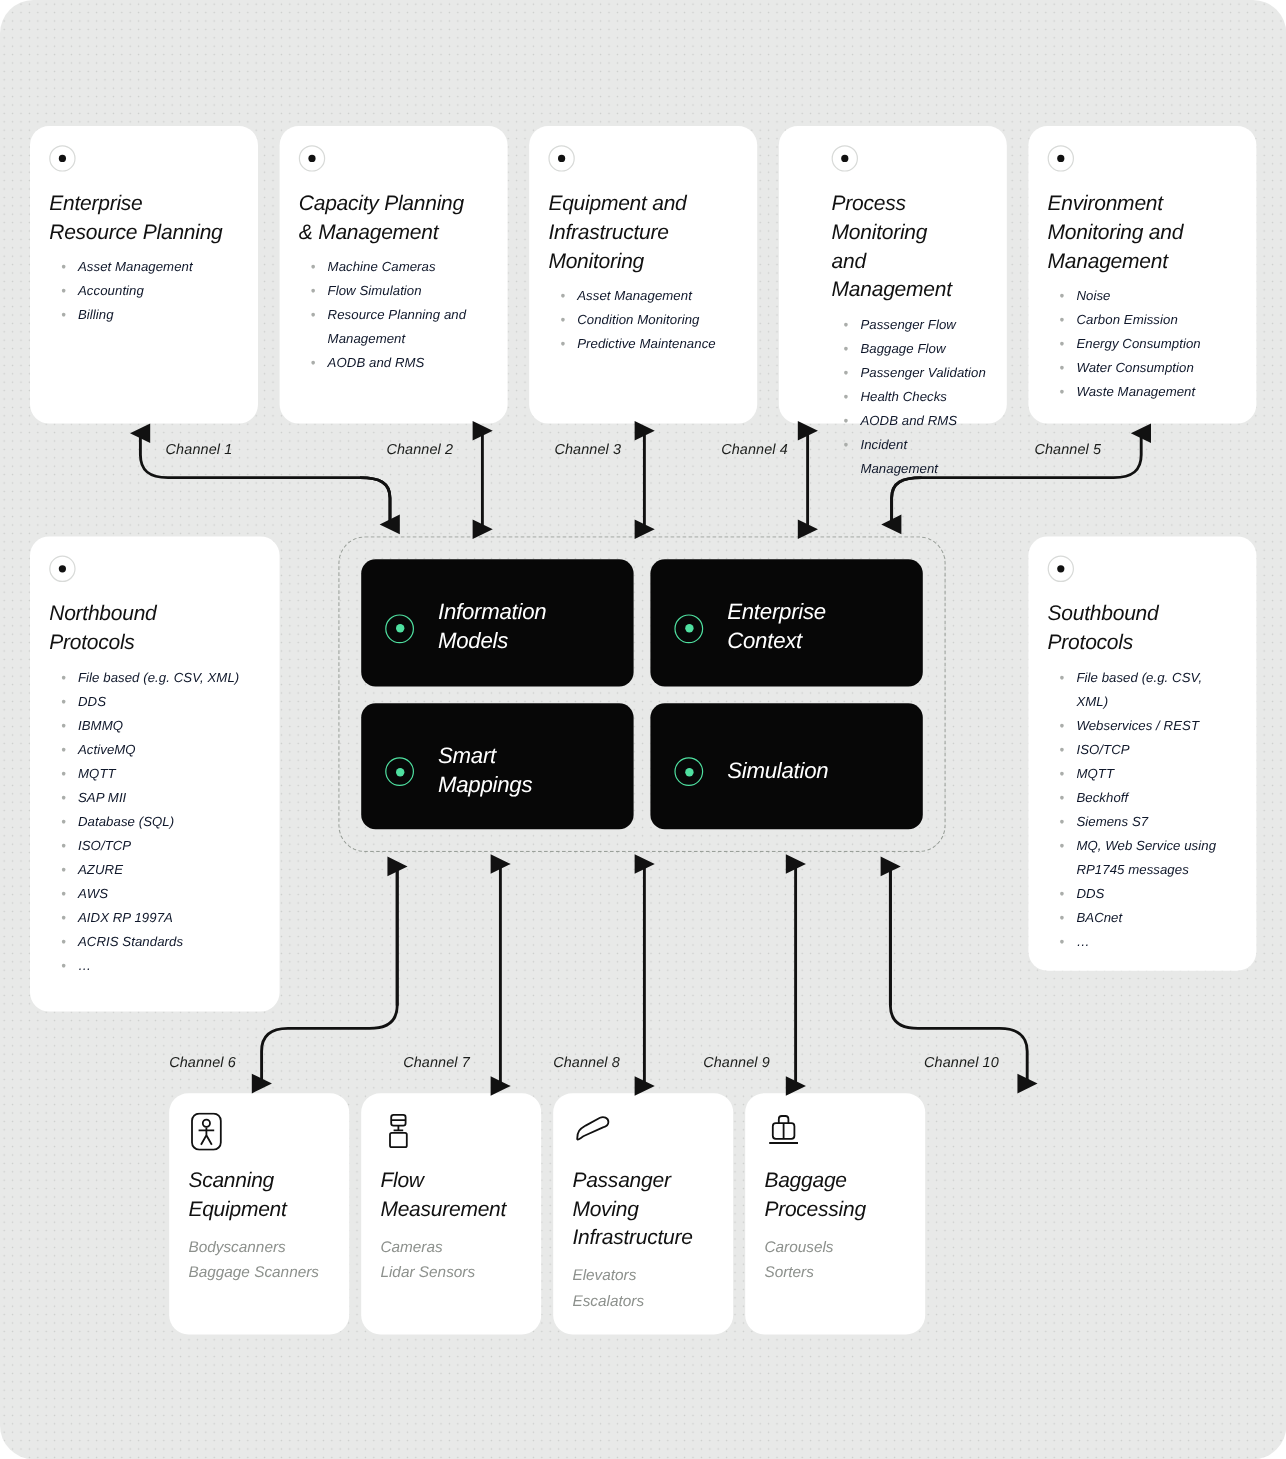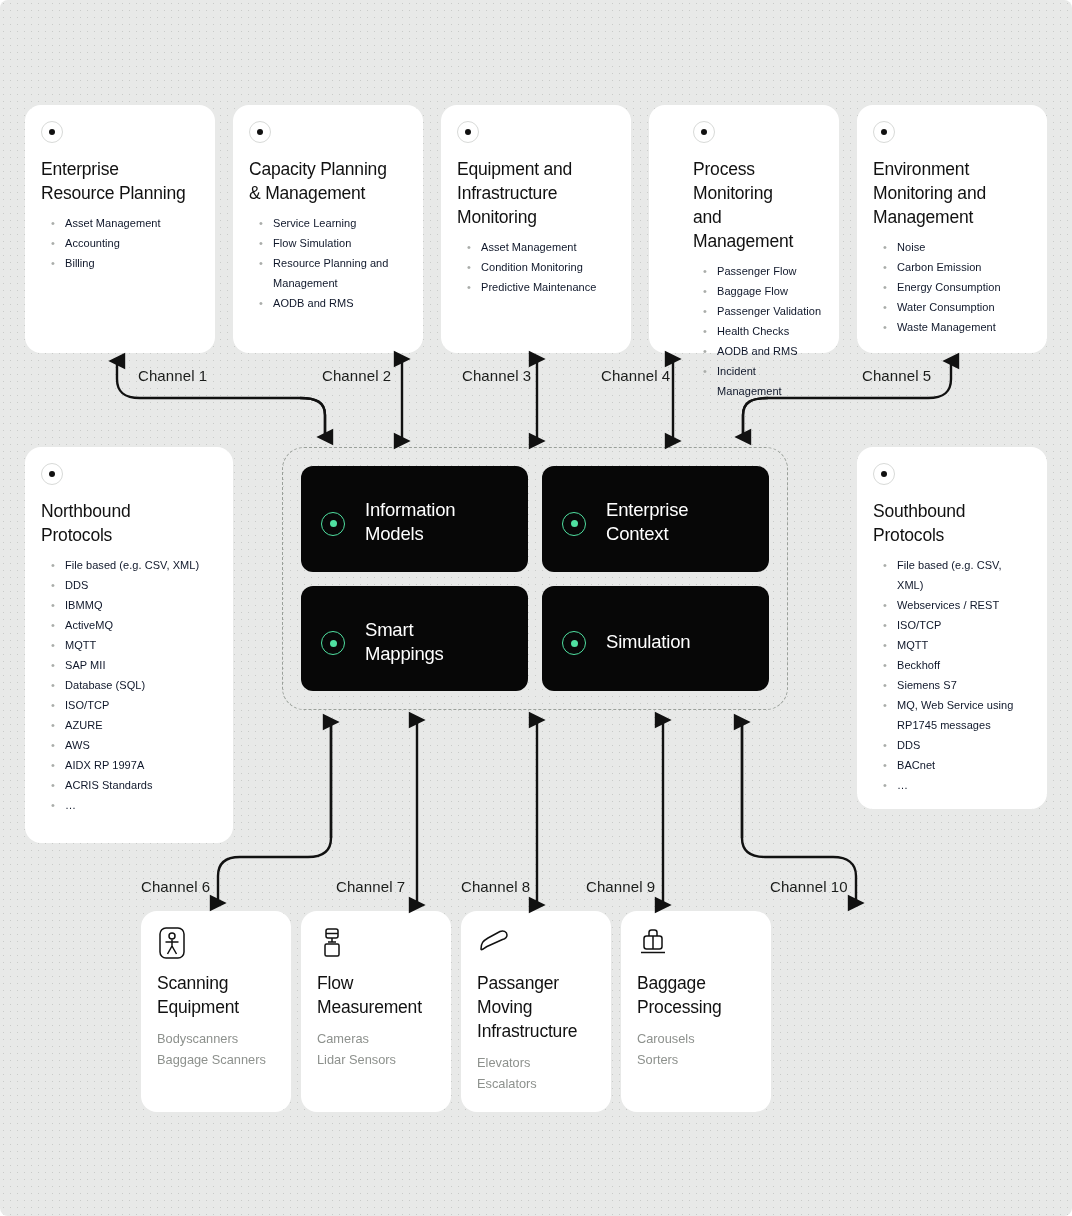--- a/index.html
+++ b/index.html
@@ -12,22 +12,23 @@
     -webkit-font-smoothing: antialiased;
   }
 
   #stage {
     position: relative;
     width: 1072px;
     height: 1216px;
     background-color: #e8e9e8;
     background-image: radial-gradient(#c9cbc9 0.7px, transparent 0.8px);
     background-size: 7px 7px;
-    border-radius: 8px;
+    border-radius: 28px;
     overflow: hidden;
+    font-style: italic;
   }
 
   
   .card {
     position: absolute;
     background: #ffffff;
     border-radius: 16px;
     padding: 16px 16px 14px 16px;
   }
 
@@ -126,21 +127,21 @@
 
   
   #arrows {
     position: absolute;
     left: 0; top: 0;
     width: 1072px; height: 1216px;
     pointer-events: none;
   }
   .chan-label {
     position: absolute;
-    font-size: 15px;
+    font-size: 12px;
     color: #1b1d1b;
     letter-spacing: 0.1px;
     white-space: nowrap;
   }
 </style>
 </head>
 <body>
 
 <div id="stage">
 
@@ -157,21 +158,21 @@
     </ul>
   </div>
 
   <div class="card" style="left:233px; top:105px; width:190px; height:248px;">
     <div class="dot-badge">
         <i></i>
       </div>
     <div class="card-title">Capacity Planning
 &amp; Management</div>
     <ul class="bullets">
-      <li>Service Learning</li>
+      <li>Machine Cameras</li>
       <li>Flow Simulation</li>
       <li>Resource Planning and Management</li>
       <li>AODB and RMS</li>
     </ul>
   </div>
 
   <div class="card" style="left:441px; top:105px; width:190px; height:248px;">
     <div class="dot-badge">
         <i></i>
       </div>

